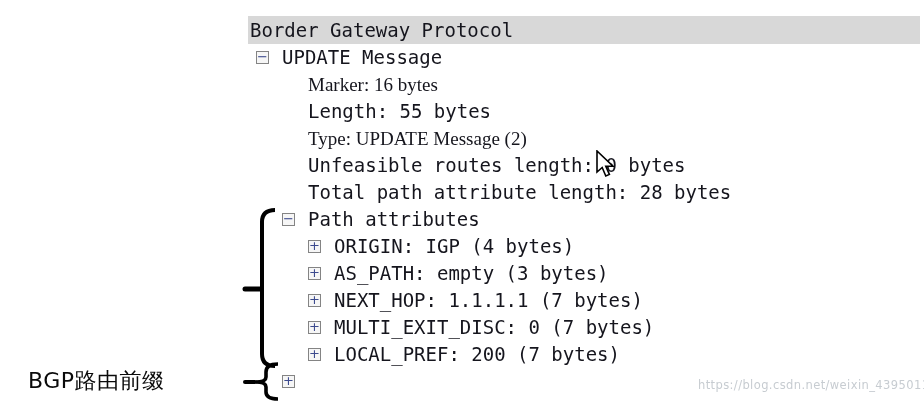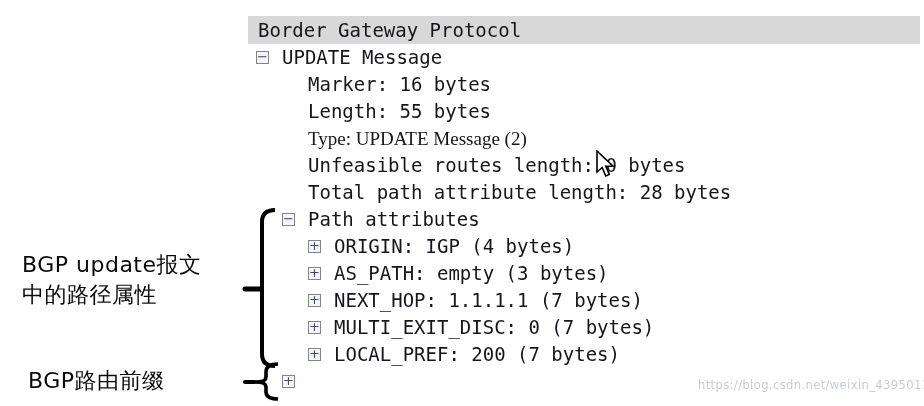--- a/index.html
+++ b/index.html
@@ -78,44 +78,40 @@
 
   
   #bracket-svg { position: absolute; left: 230px; top: 200px; z-index: 3; }
   #cursor-svg  { position: absolute; left: 596px; top: 150px; z-index: 10; }
 </style>
 </head>
 <body>
 
 <div id="canvas">
 
-  <div id="anno-path-attrs" class="annotation">
-    <div>BGP update报文</div>
-    <div>中的路径属性</div>
-  </div>
   <div id="anno-route-prefix" class="annotation">BGP路由前缀</div>
 
   <svg id="bracket-svg" width="60" height="206" viewBox="0 0 60 206">
 
     <path d="M 45 10 Q 32 10 32 22 L 32 154 Q 32 166 45 166" fill="none" stroke="#000000" stroke-width="4"></path>
     <path d="M 31 89 L 15 89" fill="none" stroke="#000000" stroke-width="5" stroke-linecap="round"></path>
 
     <path d="M 48 164 Q 36 164 36 172 L 36 177 Q 36 182 26 182 Q 36 182 36 187 L 36 192 Q 36 199 48 199" fill="none" stroke="#000000" stroke-width="3.6"></path>
     <path d="M 25 182 L 15 182" fill="none" stroke="#000000" stroke-width="4" stroke-linecap="round"></path>
   </svg>
 
   <div id="tree">
-      <div class="tree-row highlight" style="padding-left: 10px;">
+      <div class="tree-row highlight" style="padding-left: 2px;">
         <span class="row-label">Border Gateway Protocol</span>
       </div>
       <div class="tree-row" style="padding-left: 8px;">
         <span class="expander">−</span>
         <span class="row-label">UPDATE Message</span>
       </div>
-      <div class="tree-row" style="padding-left: 34px;">
+      <div class="tree-row" style="padding-left: 34px; font-family: Liberation Serif, serif;">
         <span class="spacer"></span>
         <span class="row-label">Marker: 16 bytes</span>
       </div>
       <div class="tree-row" style="padding-left: 34px;">
         <span class="spacer"></span>
         <span class="row-label">Length: 55 bytes</span>
       </div>
       <div class="tree-row" style="padding-left: 34px; font-family: Liberation Serif, serif;">
         <span class="spacer"></span>
         <span class="row-label">Type: UPDATE Message (2)</span>

